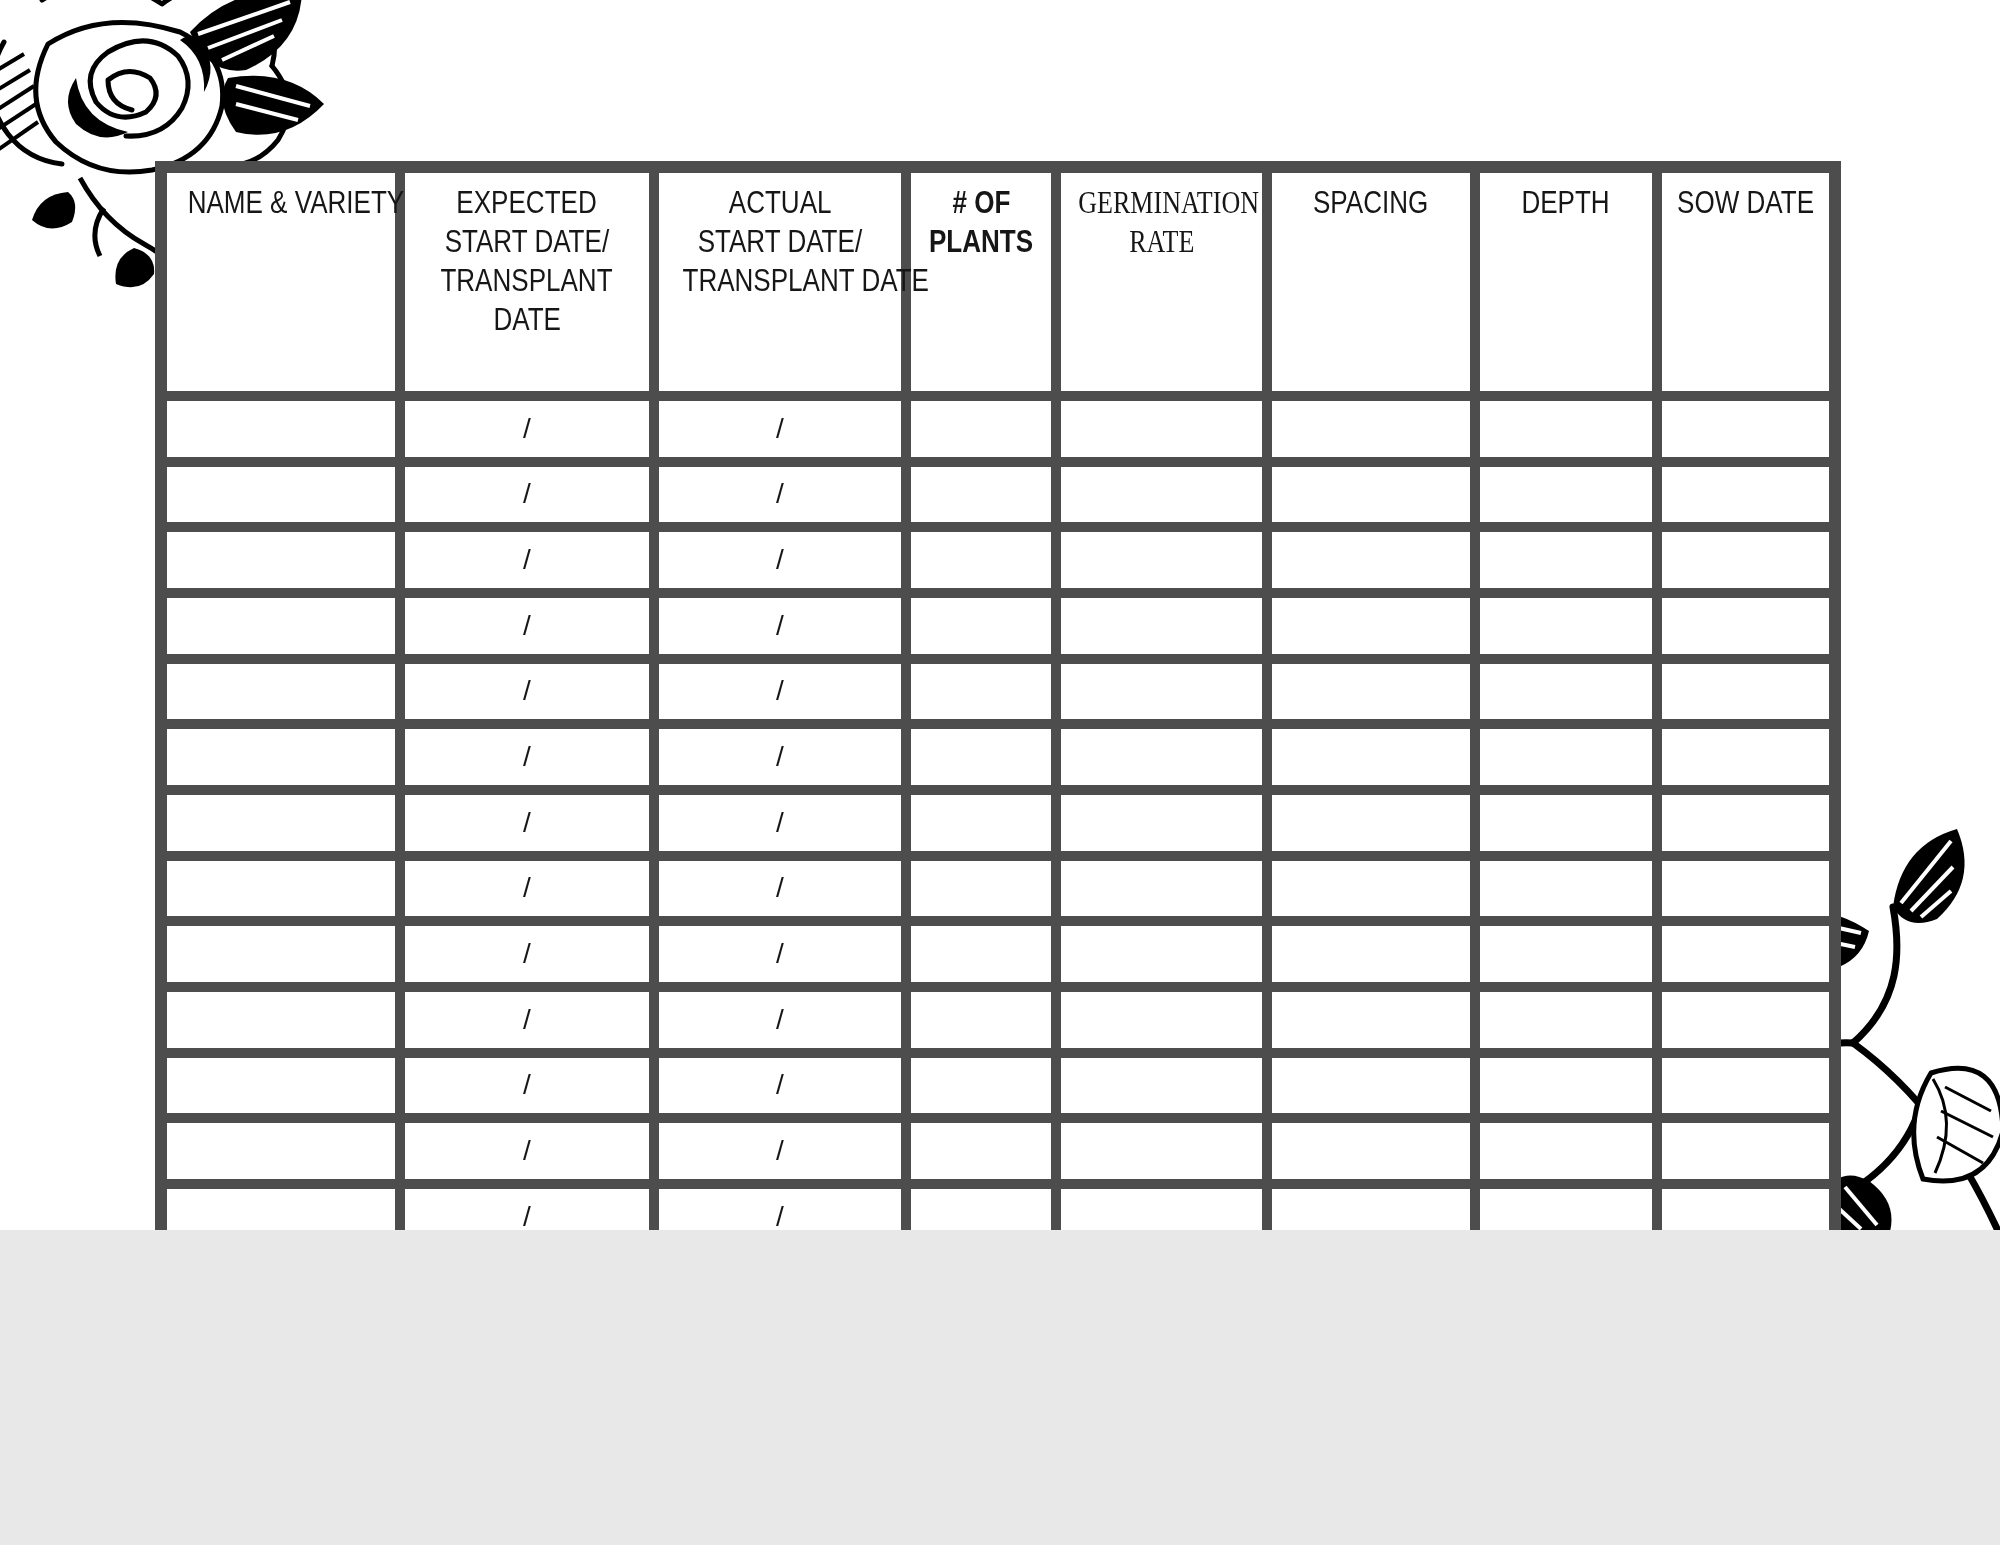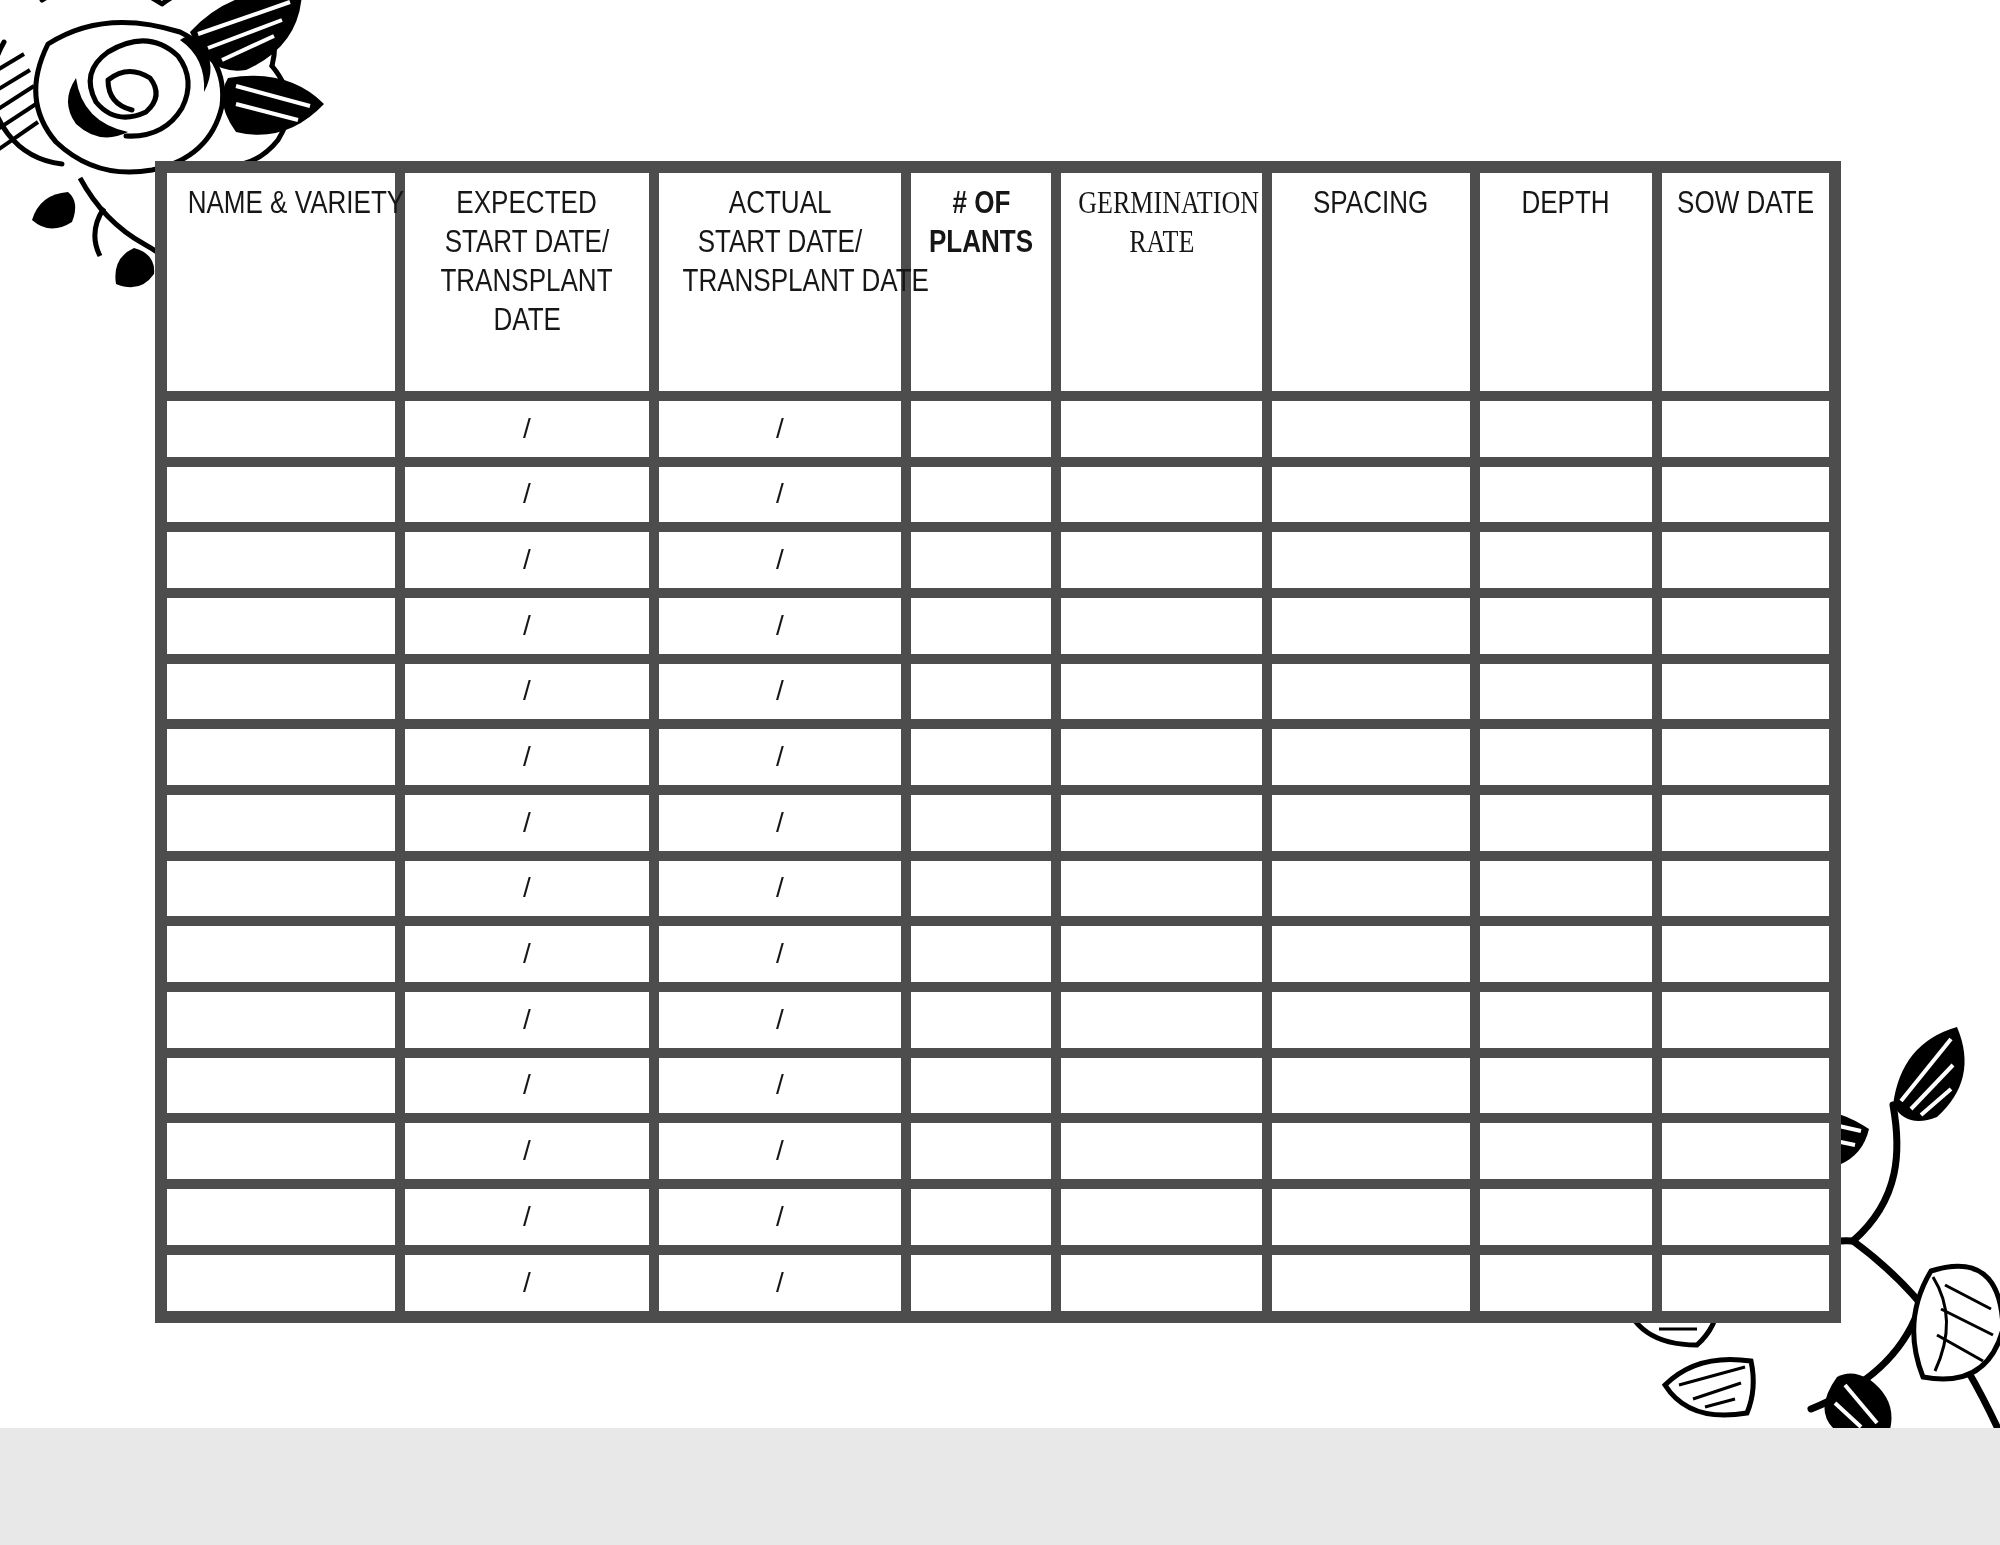--- a/index.html
+++ b/index.html
@@ -3,21 +3,21 @@
 <meta charset="utf-8">
 <style>
   :root{
     --border-color:#4d4d4d;
     --text-color:#161616;
     --bg:#ffffff;
   }
   html,body{margin:0;padding:0;background:#e8e8e8;}
   .canvas{
     position:relative;
-    width:2000px;height:1428px;
+    width:2000px;height:1230px;
     background:var(--bg);
     overflow:hidden;
     font-family:"Liberation Sans", sans-serif;
     color:var(--text-color);
   }
   
   .cond{display:inline-block;transform:scaleX(.84);transform-origin:center;white-space:nowrap;}
   .cond-left{display:inline-block;transform:scaleX(.84);transform-origin:0 50%;white-space:nowrap;}
 
   

